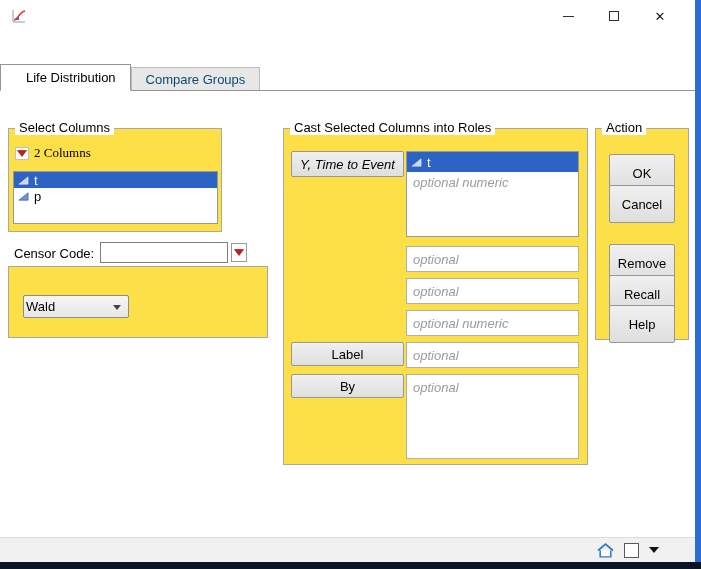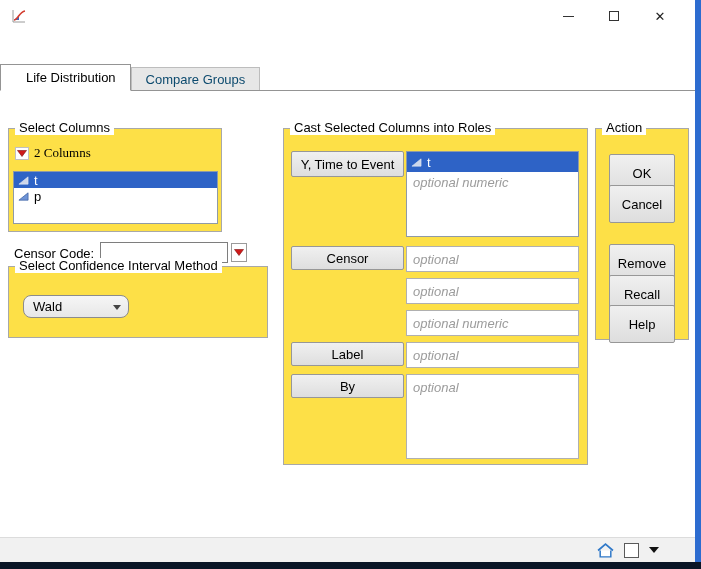--- a/index.html
+++ b/index.html
@@ -49,34 +49,34 @@
   
   .censor-label { position: absolute; left: 14px; top: 246px; }
   .textinput { position: absolute; left: 100px; top: 242px; width: 128px; height: 21px;
     border: 1px solid #7e7e7e; background: #fff; font: 13px "Liberation Sans", sans-serif;
     padding: 0 4px; }
   .censor-rt { position: absolute; left: 231px; top: 243px; width: 16px; height: 19px;
     border: 1px solid #9a9a9a; background: #fff; display: flex; align-items: center;
     justify-content: center; }
   
   .combo { position: absolute; left: 14px; top: 28px; width: 106px; height: 23px;
-    border: 1px solid #8c8c8c; border-radius: 8px;
+    border: 1px solid #8c8c8c; border-radius: 2px;
     background: linear-gradient(#f6f6f6, #e7e7e7);
-    display: flex; align-items: center; padding: 0 22px 0 9px; }
+    display: flex; align-items: center; padding: 0 22px 0 2px; }
   .combo-caret { position: absolute; right: 7px; top: 9px; width: 0; height: 0;
     border-left: 4px solid transparent; border-right: 4px solid transparent;
     border-top: 5px solid #444; }
   
   .pushbtn { position: absolute; background: linear-gradient(#f0f0f0, #dedede);
     border: 1px solid #979797; border-radius: 2px; color: #000;
     font: 13px "Liberation Sans", sans-serif; display: flex; align-items: center;
     justify-content: center; white-space: nowrap; }
   
   .rolebtn { left: 7px; width: 113px; height: 24px; }
-  .rb-y { top: 22px; height: 26px; }
+  .rb-y { top: 22px; height: 26px; font-style: italic; }
   .rb-censor { top: 117px; } .rb-failure { top: 149px; } .rb-freq { top: 181px; }
   .rb-label { top: 213px; } .rb-by { top: 245px; }
   .ylist { position: absolute; left: 122px; top: 22px; width: 173px; height: 86px;
     border: 1px solid #8f9aa6; background: #fff; overflow: hidden; }
   .ylist .li { height: 20px; }
   .optline { padding: 3px 0 0 6px; font-style: italic; color: #9b9b9b; }
   .rolefield { position: absolute; left: 122px; width: 173px; height: 26px;
     border: 1px solid #b0b0b0; background: #fff; font-style: italic; color: #9b9b9b;
     padding: 5px 0 0 6px; }
   .rf-censor { top: 117px; } .rf-failure { top: 149px; } .rf-freq { top: 181px; }
@@ -168,21 +168,20 @@
 
   <span class="censor-label">Censor Code:</span>
   <input class="textinput" type="text" value="" style="">
   <span class="censor-rt">
     <svg width="10" height="7" viewBox="0 0 10 7">
         <path d="M0.5 0.5 H9.5 L5 6.5 Z" fill="#cf1a1a" stroke="#7d0f0f" stroke-width="0.6"></path>
       </svg>
   </span>
 
   <div class="groupbox gb-ci">
-    <span class="gb-title">Select Confidence Interval Method</span>
     <div class="combo">
       <span>Wald</span>
       <span class="combo-caret"></span>
     </div>
   </div>
 
   <div class="groupbox gb-cast">
     <span class="gb-title">Cast Selected Columns into Roles</span>
 
     <button class="pushbtn rolebtn rb-y">Y, Time to Event</button>
@@ -191,21 +190,20 @@
         <span class="ramp">
           <svg width="11" height="9" viewBox="0 0 12 9">
               <path d="M1 8.5 L11 0.5 L11 8.5 Z" fill="#cdd6ea" stroke="#e8edf6" stroke-width="0.6"></path>
             </svg>
         </span>
         <span>t</span>
       </div>
       <div class="optline">optional numeric</div>
     </div>
 
-    <button class="pushbtn rolebtn rb-censor">Censor</button>
     <div class="rolefield rf-censor">optional</div>
 
     <div class="rolefield rf-failure">optional</div>
 
     <div class="rolefield rf-freq">optional numeric</div>
 
     <button class="pushbtn rolebtn rb-label">Label</button>
     <div class="rolefield rf-label">optional</div>
 
     <button class="pushbtn rolebtn rb-by">By</button>

